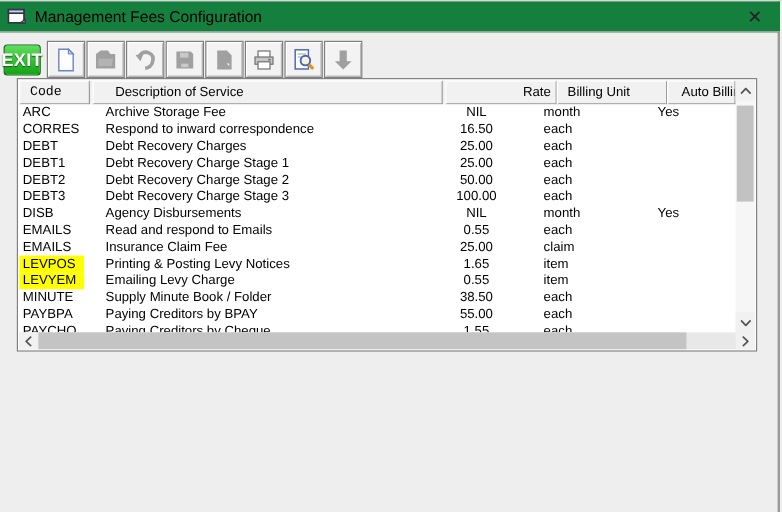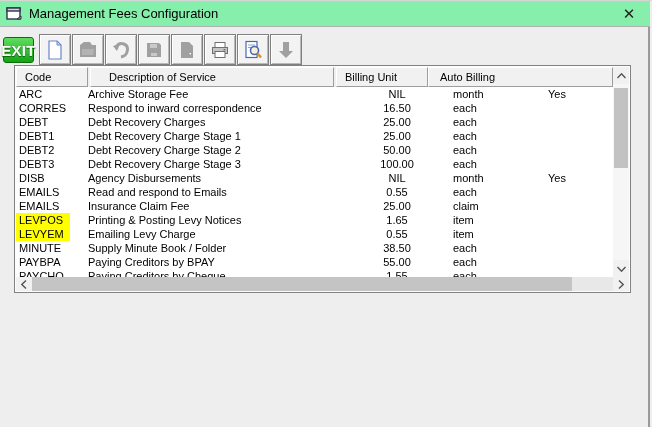--- a/index.html
+++ b/index.html
@@ -2,21 +2,21 @@
 <html><head>
 <meta charset="utf-8">
 <style>
   html,body{margin:0;padding:0;}
   body{font-family:"Liberation Sans",sans-serif;background:#ddd;}
   .window{position:relative;width:652px;height:427px;background:#eeeeee;overflow:hidden;
           border-top:1px solid #d6d6d6;box-sizing:border-box;}
   .win-right-border{position:absolute;top:0;right:2px;width:2px;height:427px;background:#9a9a9a;}
 
   
-  .titlebar{position:absolute;left:0;top:0;width:650px;height:26px;background:#86efac;
+  .titlebar{position:absolute;left:0;top:0;width:650px;height:26px;background:#15803d;
             border-bottom:1px solid #b0b0b0;display:flex;align-items:center;box-sizing:border-box;}
   .title-icon{margin-left:6px;width:16px;height:14px;flex:0 0 auto;}
   .title-text{margin-left:7px;font-size:13px;color:#000;}
   .close-btn{margin-left:auto;margin-right:8px;width:26px;height:22px;display:flex;
              align-items:center;justify-content:center;font-size:15px;color:#222;cursor:default;}
 
   
   .toolbar{position:absolute;left:3px;top:33px;height:32px;display:flex;align-items:flex-start;}
   .exit-btn{width:31px;height:26px;margin-top:3px;margin-right:5px;
             background:linear-gradient(#5fdd5f,#14a314);border:1px solid #0a6e0a;border-radius:3px;
@@ -31,22 +31,22 @@
   .frame{position:absolute;left:14px;top:64px;width:617px;height:228px;box-sizing:border-box;
          border:1px solid #828282;background:#fff;padding:1px;box-shadow:inset 0 0 0 1px #fdfdfd;}
   .frame-inner{display:grid;grid-template-columns:597px 16px;grid-template-rows:20px 1fr 14px;
                width:613px;height:224px;}
 
   .thead{grid-column:1;grid-row:1;display:flex;background:#efefef;}
   .hcell{box-sizing:border-box;height:20px;background:#f1f1f1;font-size:11px;color:#000;
          border-top:1px solid #ffffff;border-left:1px solid #ffffff;
          border-right:1px solid #9d9d9d;border-bottom:1px solid #9d9d9d;
          display:flex;align-items:center;overflow:hidden;white-space:nowrap;}
-  .hc-code{width:72px;margin-right:2px;padding-left:8px;}
-  .hc-desc{width:244px;margin-right:2px;padding-left:18px;}
+  .hc-code{width:59px;margin-right:2px;padding-left:8px;font-family:Liberation Mono, monospace;}
+  .hc-desc{width:292px;margin-right:2px;padding-left:18px;}
   .hc-rate{width:93px;justify-content:flex-end;padding-right:4px;}
   .hc-unit{width:92px;padding-left:8px;}
   .hc-auto{flex:1;padding-left:11px;}
 
   .tbody{grid-column:1;grid-row:2;background:#ffffff;overflow:hidden;}
   .trow{display:flex;height:14px;line-height:14px;font-size:11px;color:#000;white-space:nowrap;}
   .tc{box-sizing:border-box;overflow:hidden;}
   .tc-code{width:54px;padding-left:3px;}
   .tc-desc{width:282px;padding-left:18px;}
   .tc-rate{width:93px;text-align:center;padding-right:3px;}
@@ -168,20 +168,21 @@
         </svg>
       </span>
     </button>
   </div>
 
   <div class="frame">
     <div class="frame-inner">
       <div class="thead">
         <div class="hcell hc-code">Code</div>
         <div class="hcell hc-desc">Description of Service</div>
+        <div class="hcell hc-rate">Rate</div>
         <div class="hcell hc-unit">Billing Unit</div>
         <div class="hcell hc-auto">Auto Billing</div>
       </div>
 
       <div class="tbody">
           <div class="trow">
             <div class="tc tc-code">ARC</div>
             <div class="tc tc-desc">Archive Storage Fee</div>
             <div class="tc tc-rate">NIL</div>
             <div class="tc tc-unit">month</div>

